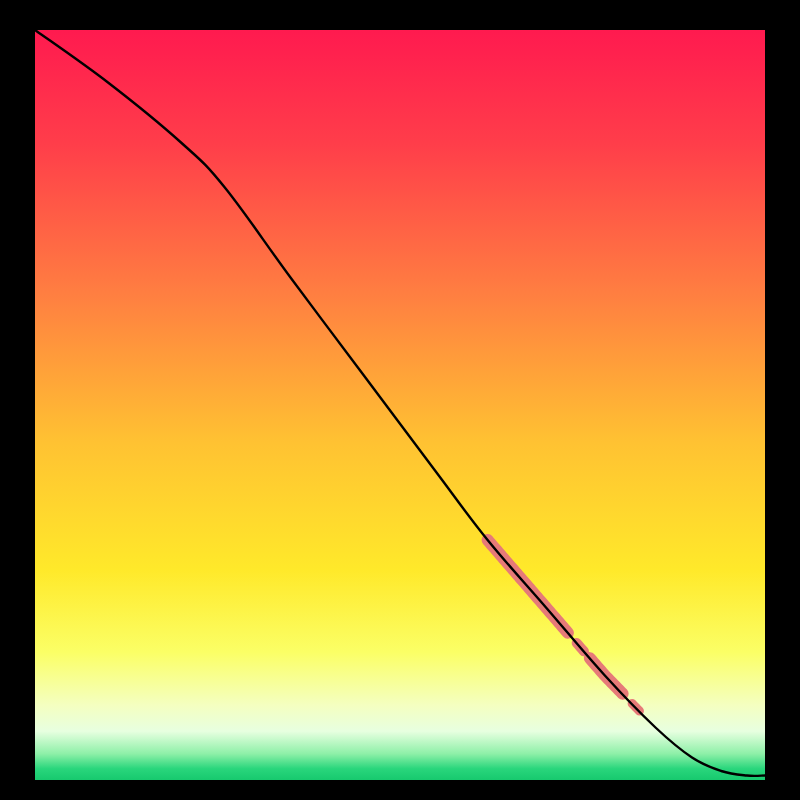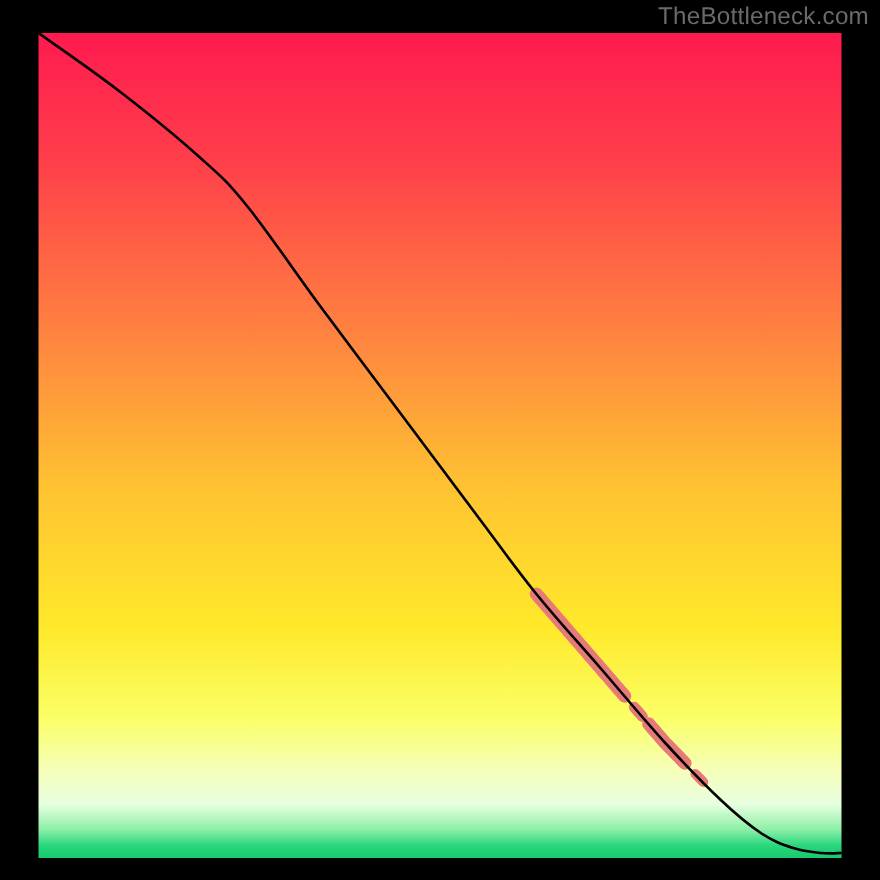--- a/index.html
+++ b/index.html
@@ -31,21 +31,20 @@
     position: absolute;
     left: 0;
     top: 0;
     z-index: 10;
   }
 </style>
 </head>
 <body>
 
 <div class="frame">
-  <div class="watermark">TheBottleneck.com</div>
 
   <svg id="chart-svg" width="800" height="800" viewBox="0 0 800 800">
     <defs>
       <linearGradient id="bg-grad" x1="0" y1="0" x2="0" y2="1">
           <stop offset="0%" stop-color="#ff1a4f"></stop>
           <stop offset="15%" stop-color="#ff3d4a"></stop>
           <stop offset="35%" stop-color="#ff7e41"></stop>
           <stop offset="55.00000000000001%" stop-color="#ffc232"></stop>
           <stop offset="72%" stop-color="#ffe92a"></stop>
           <stop offset="83%" stop-color="#fbff66"></stop>

